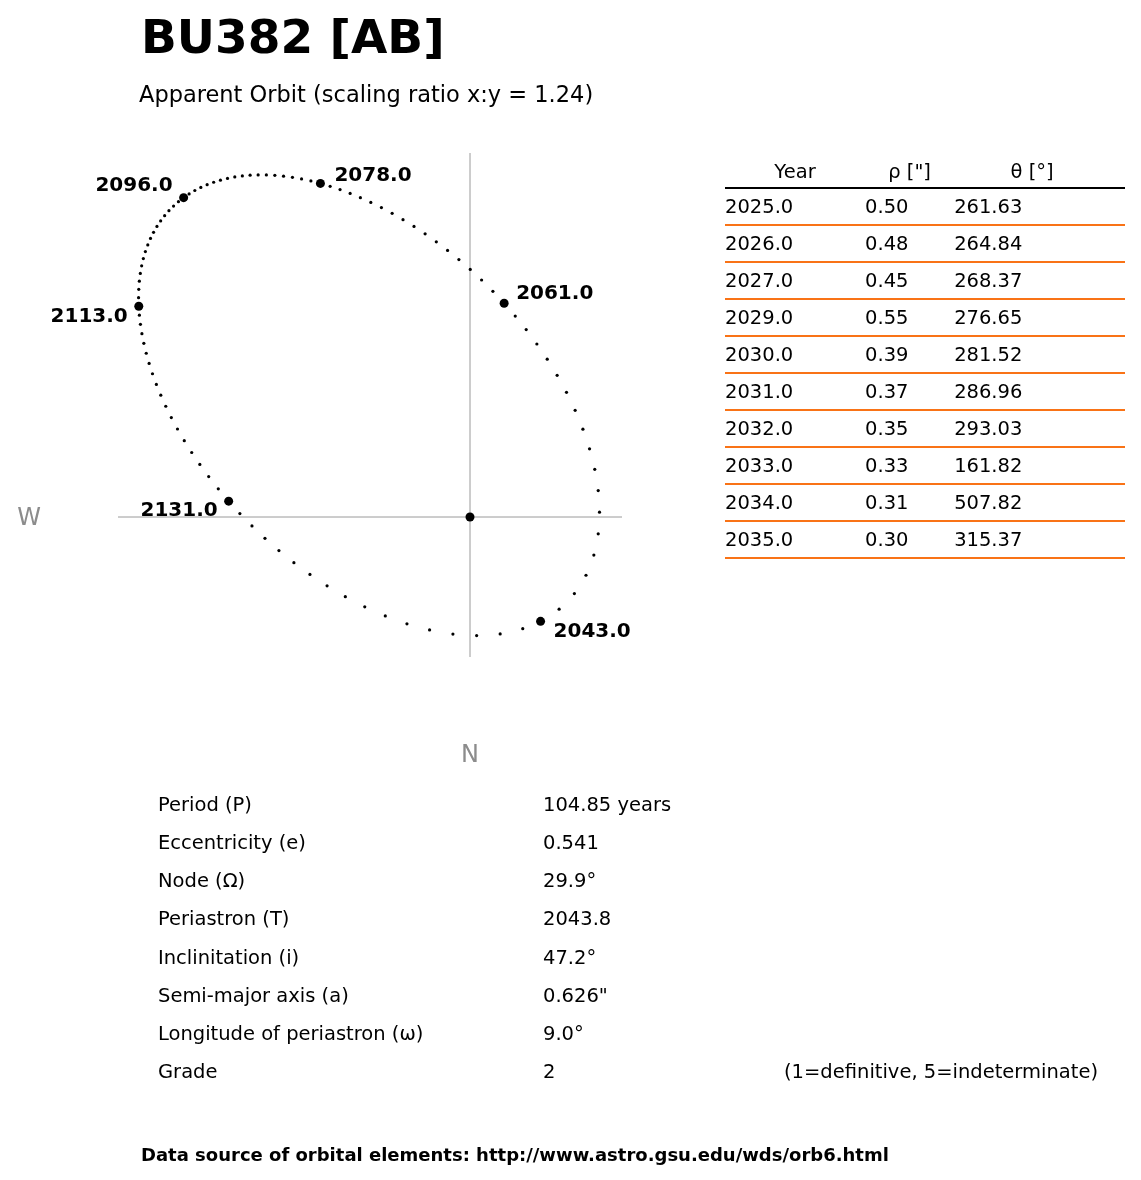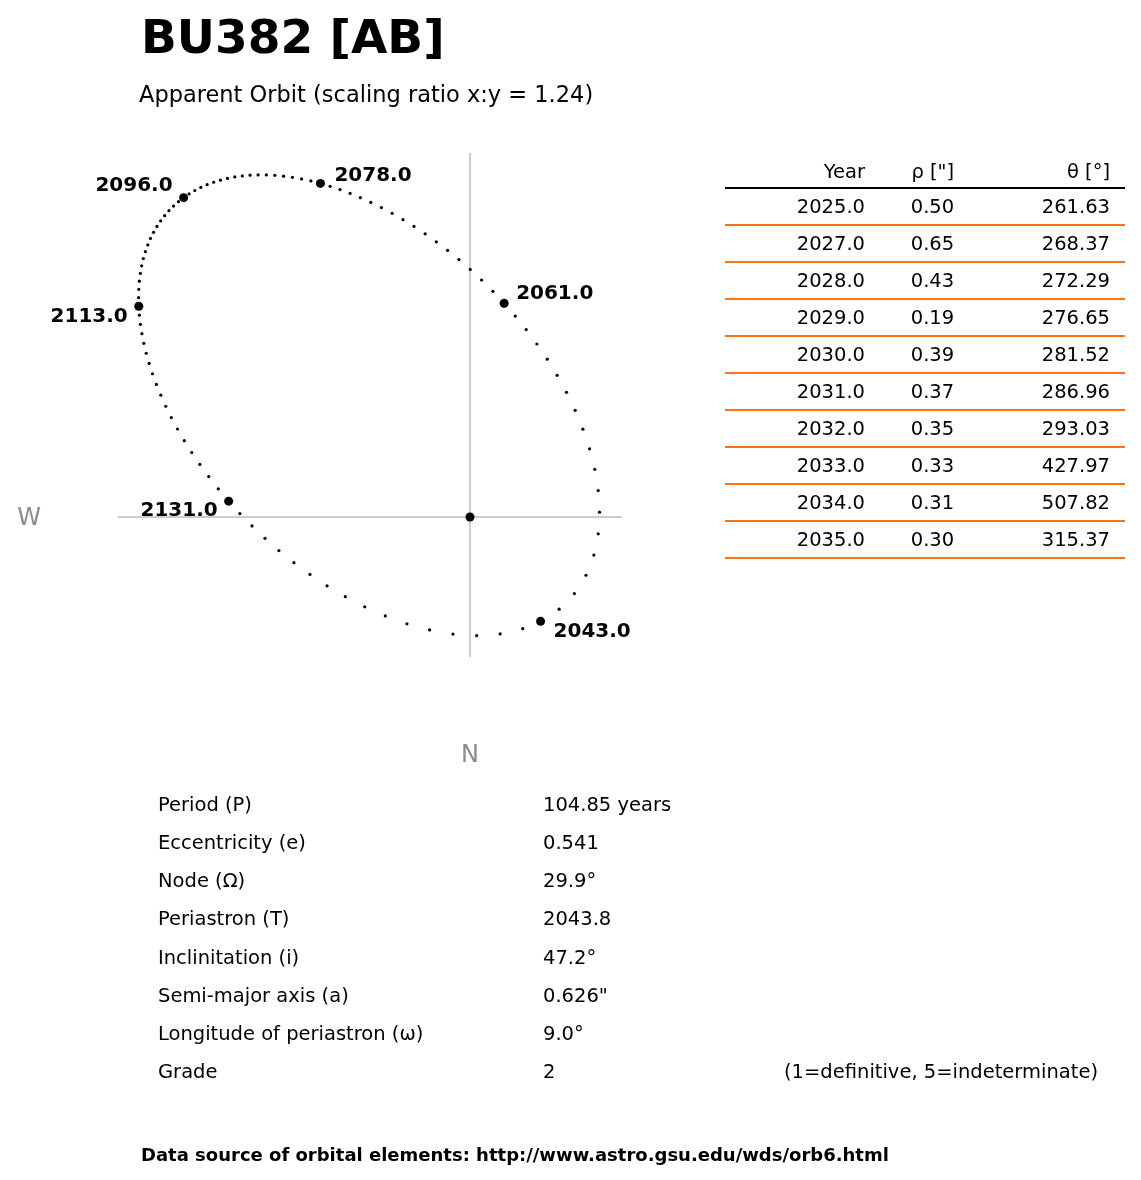--- a/index.html
+++ b/index.html
@@ -6,21 +6,21 @@
   body{width:1141px;height:1180px;position:relative;font-family:"DejaVu Sans","Liberation Sans",sans-serif;color:#000;}
   .abs{position:absolute;}
   #title{left:141px;top:10px;font-size:47px;font-weight:bold;letter-spacing:0px;line-height:1.15;}
   #subtitle{left:139px;top:81px;font-size:22.5px;line-height:1.2;}
   #orbit-svg{left:0;top:0;}
   
   #eph-wrap{left:725px;top:156px;width:400px;}
   #eph{border-collapse:collapse;width:400px;font-size:19.5px;}
   #eph th{font-weight:normal;height:31px;vertical-align:middle;border-bottom:2px solid #000;}
   #eph td{height:35px;vertical-align:middle;border-bottom:2px solid #f97316;}
-  #eph th,#eph td{text-align:right;padding:0;}
+  #eph th,#eph td{padding:0;}
   #eph .c2{padding-right:15px;}
   
   #elems{left:158px;top:785px;width:940px;font-size:19.5px;}
   .elem-row{position:relative;height:38.15px;}
   .elem-row span{position:absolute;top:50%;transform:translateY(-50%);white-space:nowrap;text-align:right;}
   .elem-label{left:0;}
   .elem-value{left:385px;}
   .elem-note{right:0;}
   #footer{left:141px;top:1144px;font-size:18px;font-weight:bold;}
 </style>
@@ -164,53 +164,53 @@
           <th class="c2">θ [°]</th>
         </tr>
     </thead>
     <tbody>
         <tr>
           <td class="c0">2025.0</td>
           <td class="c1">0.50</td>
           <td class="c2">261.63</td>
         </tr>
         <tr>
+          <td class="c0">2026.0</td>
+          <td class="c1">0.48</td>
+          <td class="c2">264.84</td>
+        </tr>
+        <tr>
           <td class="c0">2027.0</td>
-          <td class="c1">0.65</td>
+          <td class="c1">0.45</td>
           <td class="c2">268.37</td>
         </tr>
         <tr>
-          <td class="c0">2028.0</td>
-          <td class="c1">0.43</td>
-          <td class="c2">272.29</td>
-        </tr>
-        <tr>
           <td class="c0">2029.0</td>
-          <td class="c1">0.19</td>
+          <td class="c1">0.55</td>
           <td class="c2">276.65</td>
         </tr>
         <tr>
           <td class="c0">2030.0</td>
           <td class="c1">0.39</td>
           <td class="c2">281.52</td>
         </tr>
         <tr>
           <td class="c0">2031.0</td>
           <td class="c1">0.37</td>
           <td class="c2">286.96</td>
         </tr>
         <tr>
           <td class="c0">2032.0</td>
           <td class="c1">0.35</td>
           <td class="c2">293.03</td>
         </tr>
         <tr>
           <td class="c0">2033.0</td>
           <td class="c1">0.33</td>
-          <td class="c2">427.97</td>
+          <td class="c2">161.82</td>
         </tr>
         <tr>
           <td class="c0">2034.0</td>
           <td class="c1">0.31</td>
           <td class="c2">507.82</td>
         </tr>
         <tr>
           <td class="c0">2035.0</td>
           <td class="c1">0.30</td>
           <td class="c2">315.37</td>

